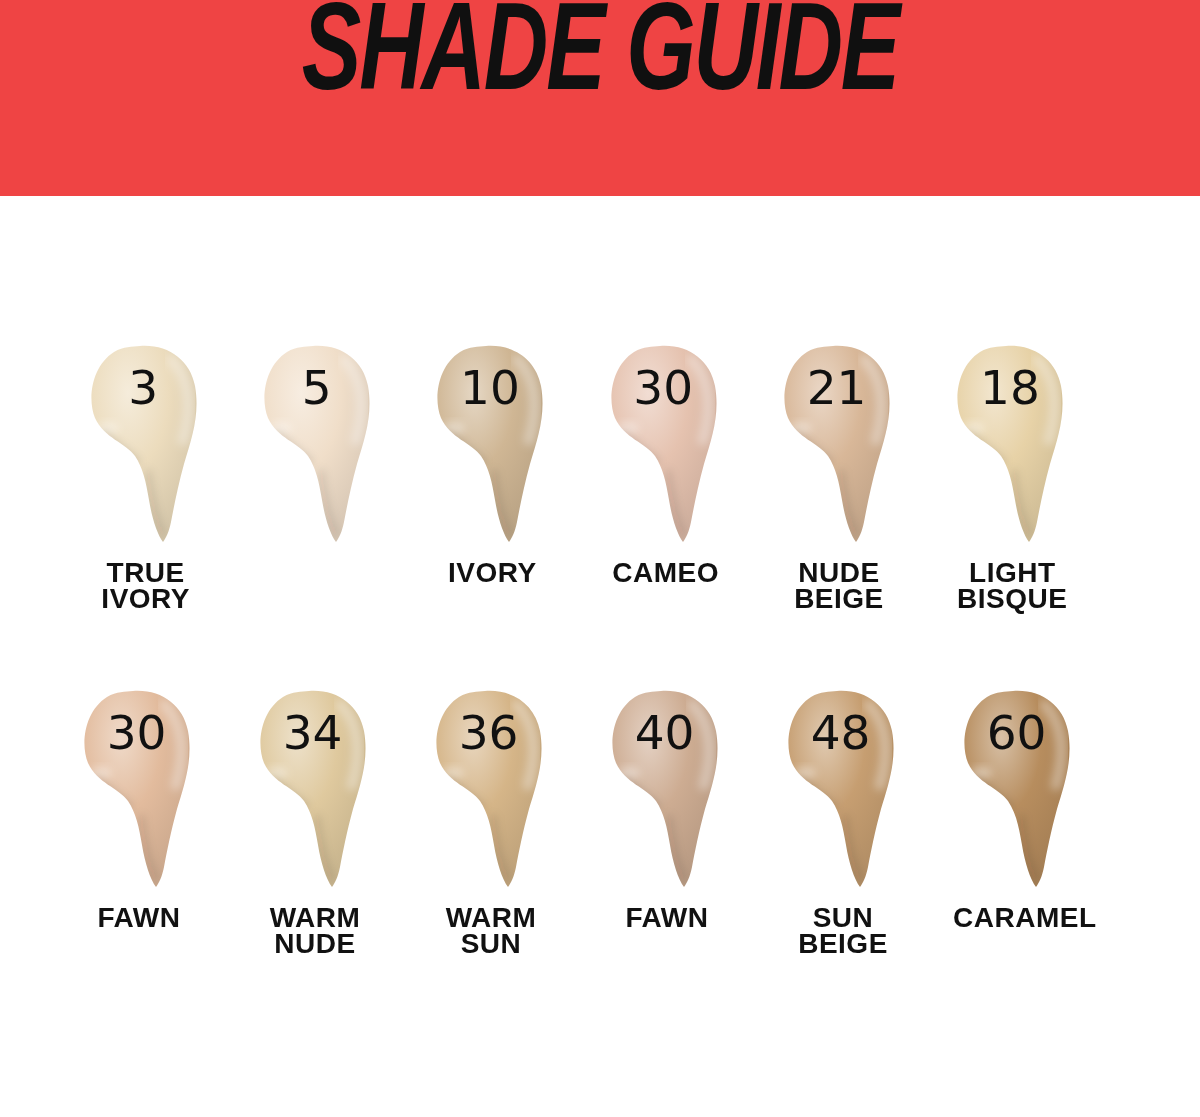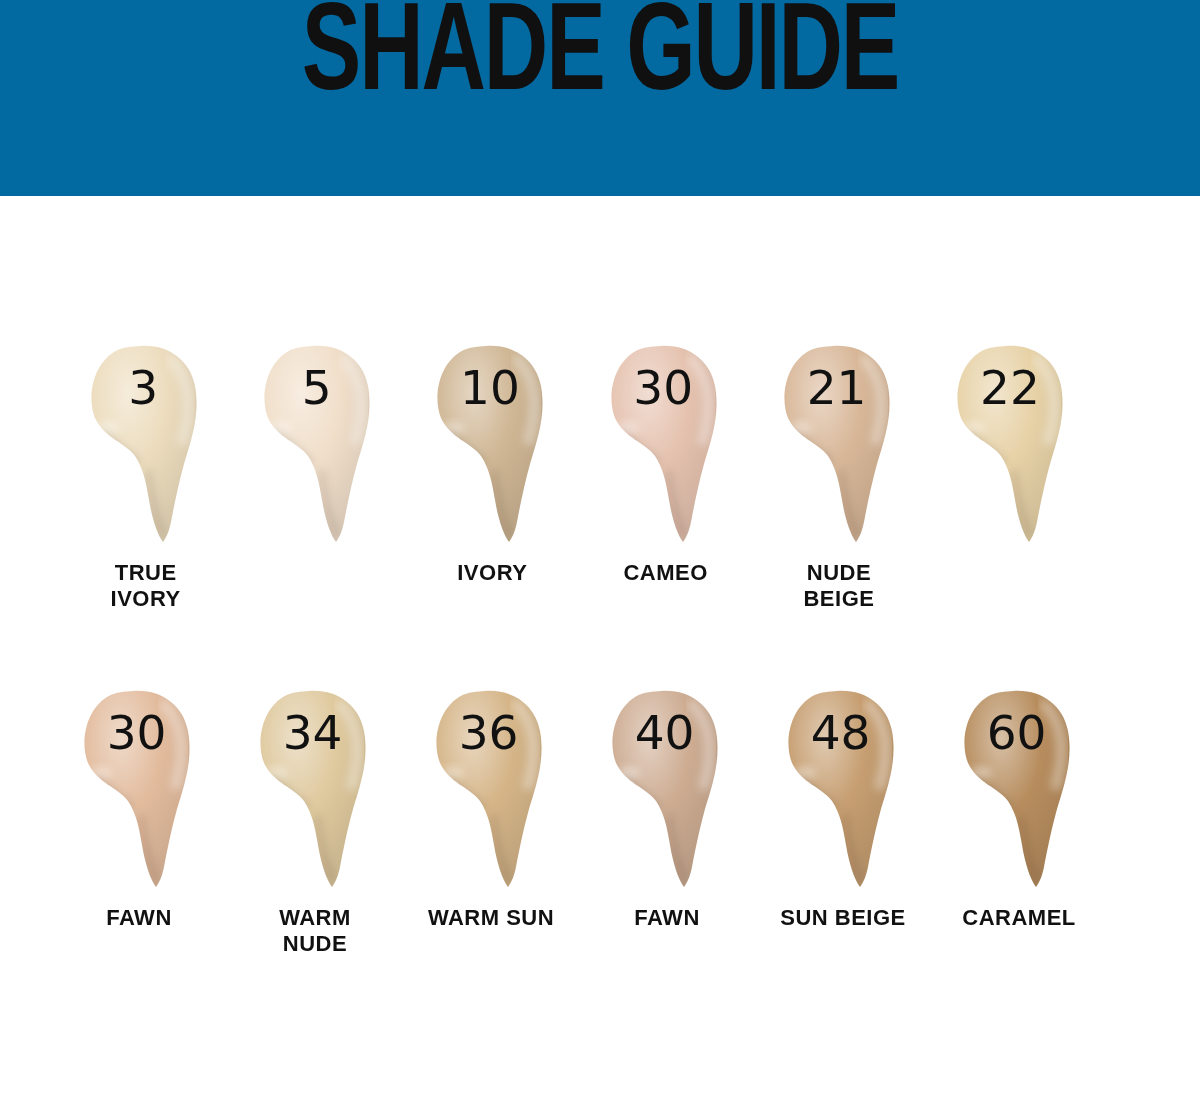--- a/index.html
+++ b/index.html
@@ -60,30 +60,30 @@
     font-family:"DejaVu Sans","Liberation Sans",sans-serif;
     font-size:47px;
     font-weight:normal;
     line-height:1;
     white-space:nowrap;
   }
   .label{
     margin-top:15px;
     max-width:132px;
     text-align:center;
-    font-size:22px;
+    font-size:28px;
     font-weight:bold;
     line-height:26px;
     letter-spacing:0.5px;
   }
 </style>
 </head>
 <body style="background: rgb(255, 255, 255); color: rgb(17, 17, 17);">
 
-<div class="header" style="background: #0369a1;">
+<div class="header" style="background: #ef4444; font-style: italic;">
   <h1 class="title" style="color: rgb(16, 16, 16);">SHADE GUIDE</h1>
 </div>
 
 <div class="grid">
   <div class="row row-1" id="row-1">
   <div class="cell">
     <div class="swatch">
       <span class="smear"><svg viewBox="0 0 120 205" xmlns="http://www.w3.org/2000/svg">
               <defs>
                 <radialGradient id="g0" cx="35%" cy="24%" r="85%">
@@ -243,22 +243,23 @@
                 </clipPath>
               </defs>
               <path d="M 54 6 C 82 4, 104 20, 109 46 C 114 74, 106 98, 98 124 C 92 146, 88 166, 85 182 C 83 192, 80 198, 77 202 C 71 194, 66 178, 63 160 C 60 142, 57 128, 49 116 C 40 103, 18 98, 9 78 C 1 58, 6 26, 28 12 C 38 6, 46 7, 54 6 Z" fill="url(#g5)"></path>
               <g clip-path="url(#c5)">
                 <path d="M 86 20 C 103 38, 107 66, 97 100" fill="none" stroke="rgba(255,255,255,0.35)" stroke-width="11" stroke-linecap="round" filter="url(#b5)"></path>
                 <ellipse cx="22" cy="88" rx="11" ry="6" fill="rgba(255,255,255,0.40)" filter="url(#b5)"></ellipse>
                 <path d="M 16 92 C 28 106, 44 114, 52 124" fill="none" stroke="rgba(60,35,15,0.14)" stroke-width="7" filter="url(#b5)"></path>
                 <path d="M 62 130 C 64 155, 70 180, 77 196" fill="none" stroke="rgba(60,35,15,0.12)" stroke-width="6" filter="url(#b5)"></path>
               </g>
             </svg></span>
-      <div class="num">22</div>
-    </div>
+      <div class="num">18</div>
+    </div>
+    <div class="label">LIGHT BISQUE</div>
   </div>
 </div>
   <div class="row row-2" id="row-2">
   <div class="cell">
     <div class="swatch">
       <span class="smear"><svg viewBox="0 0 120 205" xmlns="http://www.w3.org/2000/svg">
               <defs>
                 <radialGradient id="g6" cx="35%" cy="24%" r="85%">
                   <stop offset="0%" stop-color="rgb(239,218,201)"></stop>
                   <stop offset="45%" stop-color="#e2bb9d"></stop>

